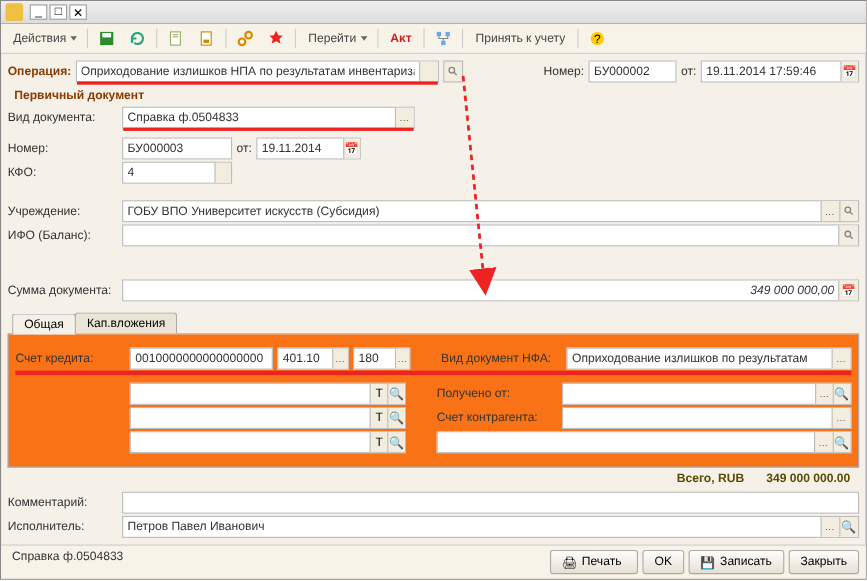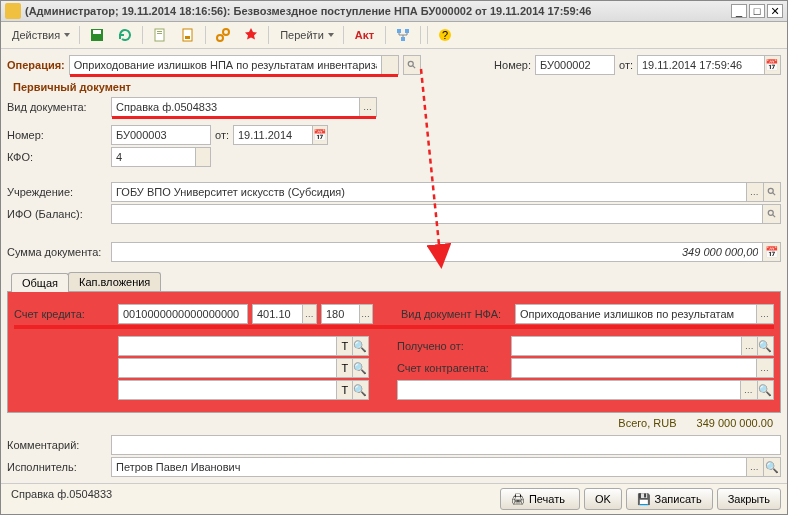--- a/index.html
+++ b/index.html
@@ -30,41 +30,40 @@
 
 .red-under { position:relative;}
 .red-under:after { content:""; position:absolute; left:0; right:0; bottom:-3px; height:3px; background:#e22;}
 .red-under.thick:after{height:4px; bottom:-5px;}
 
 .sectiontitle { color:#8a3a00; font-weight:bold; padding:4px 6px 2px 6px;}
 
 .tabs { display:flex; border-bottom:1px solid #aaa; margin-top:8px; padding-left:4px;}
 .tab { padding:3px 10px; border:1px solid #aaa; border-bottom:none; background:#ece5d6; border-radius:3px 3px 0 0; margin-right:-1px; cursor:pointer;}
 .tab.active { background:#f5f1e8; position:relative; top:1px;}
-.tabpanel { border:1px solid #aaa; border-top:none; padding:10px 6px; background:#ef4444;}
-
-.footer-total { display:flex; justify-content:flex-end; align-items:center; padding:4px 8px; gap:20px; font-weight:normal; color:#5a4a00;}
+.tabpanel { border:1px solid #aaa; border-top:none; padding:10px 6px; background:#f97316;}
+
+.footer-total { display:flex; justify-content:flex-end; align-items:center; padding:4px 8px; gap:20px; font-weight:bold; color:#5a4a00;}
 .btnbar { display:flex; justify-content:flex-end; gap:4px; padding:4px 6px; border-top:1px solid #ccc; background:#f7f3e9;}
 .stdbtn { height:22px; padding:0 10px; border:1px solid #aaa; background:linear-gradient(#fefefe,#e6e0d2); border-radius:3px; cursor:pointer; display:flex; align-items:center; gap:4px;}
 
 
 .red-arrow { position:absolute; pointer-events:none; }
 
 .arightcol { flex:1;}
 input { color:#333;}
 input:disabled { background:#fafafa;}
 </style>
 </head>
 <body>
 
 <div class="window">
 
 <div class="titlebar">
   <span class="icon"></span>
-  <span class="title">(Администратор; 19.11.2014 18:16:56): Безвозмездное поступление НПА БУ000002 от 19.11.2014 17:59:46</span>
   <span class="winbtn">_</span>
   <span class="winbtn">□</span>
   <span class="winbtn">✕</span>
 </div>
 
 <div class="toolbar">
   <div class="tbtn">
         <span class="lbl">Действия</span>
         <span class="drop"></span>
       </div>
@@ -119,20 +118,23 @@
   <div class="sep"></div>
   <div class="tbtn">
         <span class="ico"><svg viewBox="0 0 16 16">
             <rect x="2" y="2" width="4" height="4" fill="#6ae"></rect>
             <rect x="10" y="2" width="4" height="4" fill="#6ae"></rect>
             <rect x="6" y="10" width="4" height="4" fill="#6ae"></rect>
             <path d="M4 6v2h8V6M8 8v2" stroke="#888" fill="none"></path>
           </svg></span>
       </div>
   <div class="sep"></div>
+  <div class="tbtn">
+        <span class="lbl">Принять к учету</span>
+      </div>
   <div class="sep"></div>
   <div class="tbtn">
         <span class="ico"><svg viewBox="0 0 16 16">
             <circle cx="8" cy="8" r="6" fill="#fc0"></circle>
             <text x="8" y="12" text-anchor="middle" font-size="10" fill="#000">?</text>
           </svg></span>
       </div>
 </div>
 
 <div class="content" style="position:relative">
@@ -219,21 +221,21 @@
         <div class="field" style="flex:1">
           <input value="" style="">
           <span class="fbtn">
                 <svg class="magnify" viewBox="0 0 16 16">
                   <circle cx="6" cy="6" r="4" fill="none" stroke="#888" stroke-width="2"></circle>
                   <line x1="9" y1="9" x2="13" y2="13" stroke="#888" stroke-width="2"></line>
                 </svg>
               </span>
         </div>
       </div>
-      <div class="row" style="margin-top:18px">
+      <div class="row" style="margin-top:30px">
         <span class="lbl" style="width:100px">Сумма документа:</span>
         <div class="field" style="flex:1">
           <input style="text-align: right; font-style: italic;" value="349 000 000,00">
           <span class="fbtn">📅</span>
         </div>
       </div>
     </div>
   </div>
 
   <div class="tabs">

